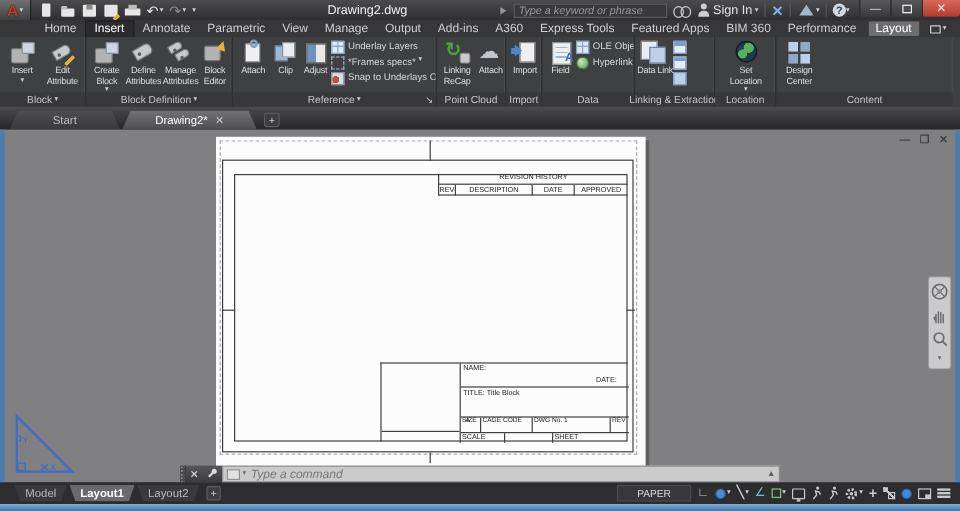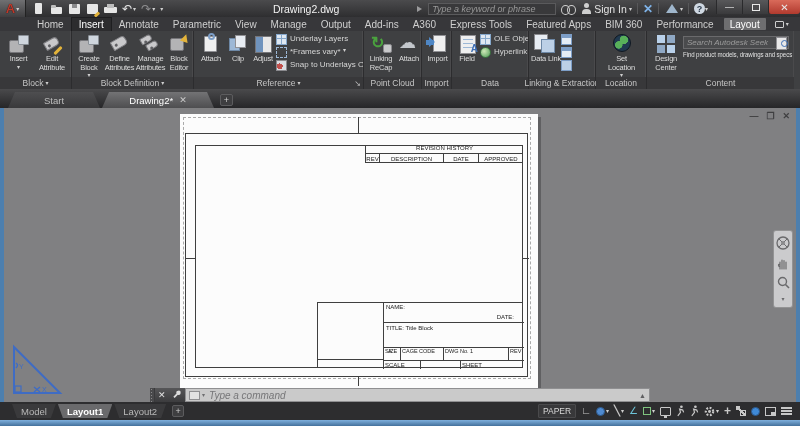--- a/index.html
+++ b/index.html
@@ -155,21 +155,21 @@
 .cmdbar input{flex:1;background:transparent;border:none;outline:none;font-size:10px;color:#555;padding:0 4px;font-style:italic}
 .cmdbar input::placeholder{color:#767678;font-style:italic}
 .cmdup{color:#5e5e60;font-size:7px;margin-right:3px}
 
 
 .statusbar{position:absolute;left:0;right:0;bottom:6px;height:18px;background:#2d2d2f;display:flex;align-items:center;font-size:9.5px}
 .ltab{height:14px;display:flex;align-items:center;padding:0 9px;color:#b9b9b9;clip-path:polygon(0 0,100% 0,calc(100% - 5px) 100%,5px 100%);background:#3a3a3c;margin-right:2px;white-space:nowrap}
 .ltab.active{background:#6a6a6c;color:#fff;font-weight:700}
 .lplus{width:12px;height:12px;border:1px solid #5c5c5e;border-radius:2px;background:#3e3e40;color:#cfcfcf;display:flex;align-items:center;justify-content:center;font-size:9px;margin-left:4px}
 .sright{margin-left:auto;display:flex;align-items:center;gap:5px;padding-right:8px}
-.paperbtn{font-size:8.5px;color:#d8d8d8;border:1px solid #4a4a4c;background:#38383a;padding:1px 4px;border-radius:1px}
+.paperbtn{font-size:8.5px;color:#d8d8d8;border:1px solid #4a4a4c;background:#38383a;padding:1px 16px;border-radius:1px}
 .sic{display:flex;align-items:center;gap:1px}
 .g-orth{color:#c8c8c8;font-size:10px;line-height:1}
 .dotblue{width:9px;height:9px;border-radius:50%;background:#4f8ad0;border:1px solid #2d5a8e}
 .slash{color:#c8c8c8;font-size:10px;font-weight:700;line-height:1}
 .g-ang{color:#6cc4d8;font-size:10px;line-height:1}
 .sq-grn{width:8px;height:8px;border:1.5px solid #7fc47f}
 .monitor{position:relative;width:11px;height:9px;border:1.5px solid #c8c8c8;border-radius:1px}
 .monitor::after{content:"";position:absolute;left:3px;bottom:-3px;width:3px;height:2px;background:#c8c8c8}
 .iso{position:relative;width:10px;height:10px;background:linear-gradient(45deg,transparent 44%,#c8c8c8 44% 56%,transparent 56%)}
 .iso::before{content:"";position:absolute;left:0;top:0;width:4px;height:4px;background:#c8c8c8}
@@ -327,21 +327,21 @@
         </div>
         <div class="bigbtn" style="width:26px">
           <span class="i24 ic-adjust"></span>
           <span class="lbl">Adjust</span>
         </div>
         <div class="scol">
           <div class="srow">
               <span class="i10 ic-ole"></span>
               <span>Underlay Layers</span>
             </div>
-          <div class="srow"><span class="i10" style="border:1px dashed #9db8d6"></span><span>*Frames vary*</span>&nbsp;<span class="ddv">▾</span></div>
+          <div class="srow"><span class="i10" style="border:1px dashed #9db8d6"></span><span>*Frames specs*</span>&nbsp;<span class="ddv">▾</span></div>
           <div class="srow"><span class="i10" style="background:radial-gradient(circle at 30% 60%,#c0504d 0 3px,transparent 3px),#d8dde3;border:1px solid #8a8a8e"></span><span>Snap to Underlays OFF</span>&nbsp;</div>
         </div>
       </div>
       <div class="pfoot">
           <span>Reference</span>
           <span class="ddv">▾</span>
           <span class="launcher">↘</span>
         </div>
     </div>
 
@@ -439,27 +439,20 @@
       <div class="pfoot">
           <span>Location</span>
         </div>
     </div>
 
     <div class="panel" style="width:147px;border-right:none">
       <div class="pbody">
         <div class="bigbtn" style="width:34px">
           <span class="i24 ic-dc"></span>
           <span class="lbl">Design Center</span>
-        </div>
-        <div class="scol" style="width:108px">
-          <div class="seekbox">
-            <input placeholder="Search Autodesk Seek" style="">
-            <span class="seekbtn"></span>
-          </div>
-          <span class="seekcap">Find product models, drawings and specs</span>
         </div>
       </div>
       <div class="pfoot">
           <span>Content</span>
         </div>
     </div>
   </div>
 
   <div class="filetabs">
     <div class="ftab start">

